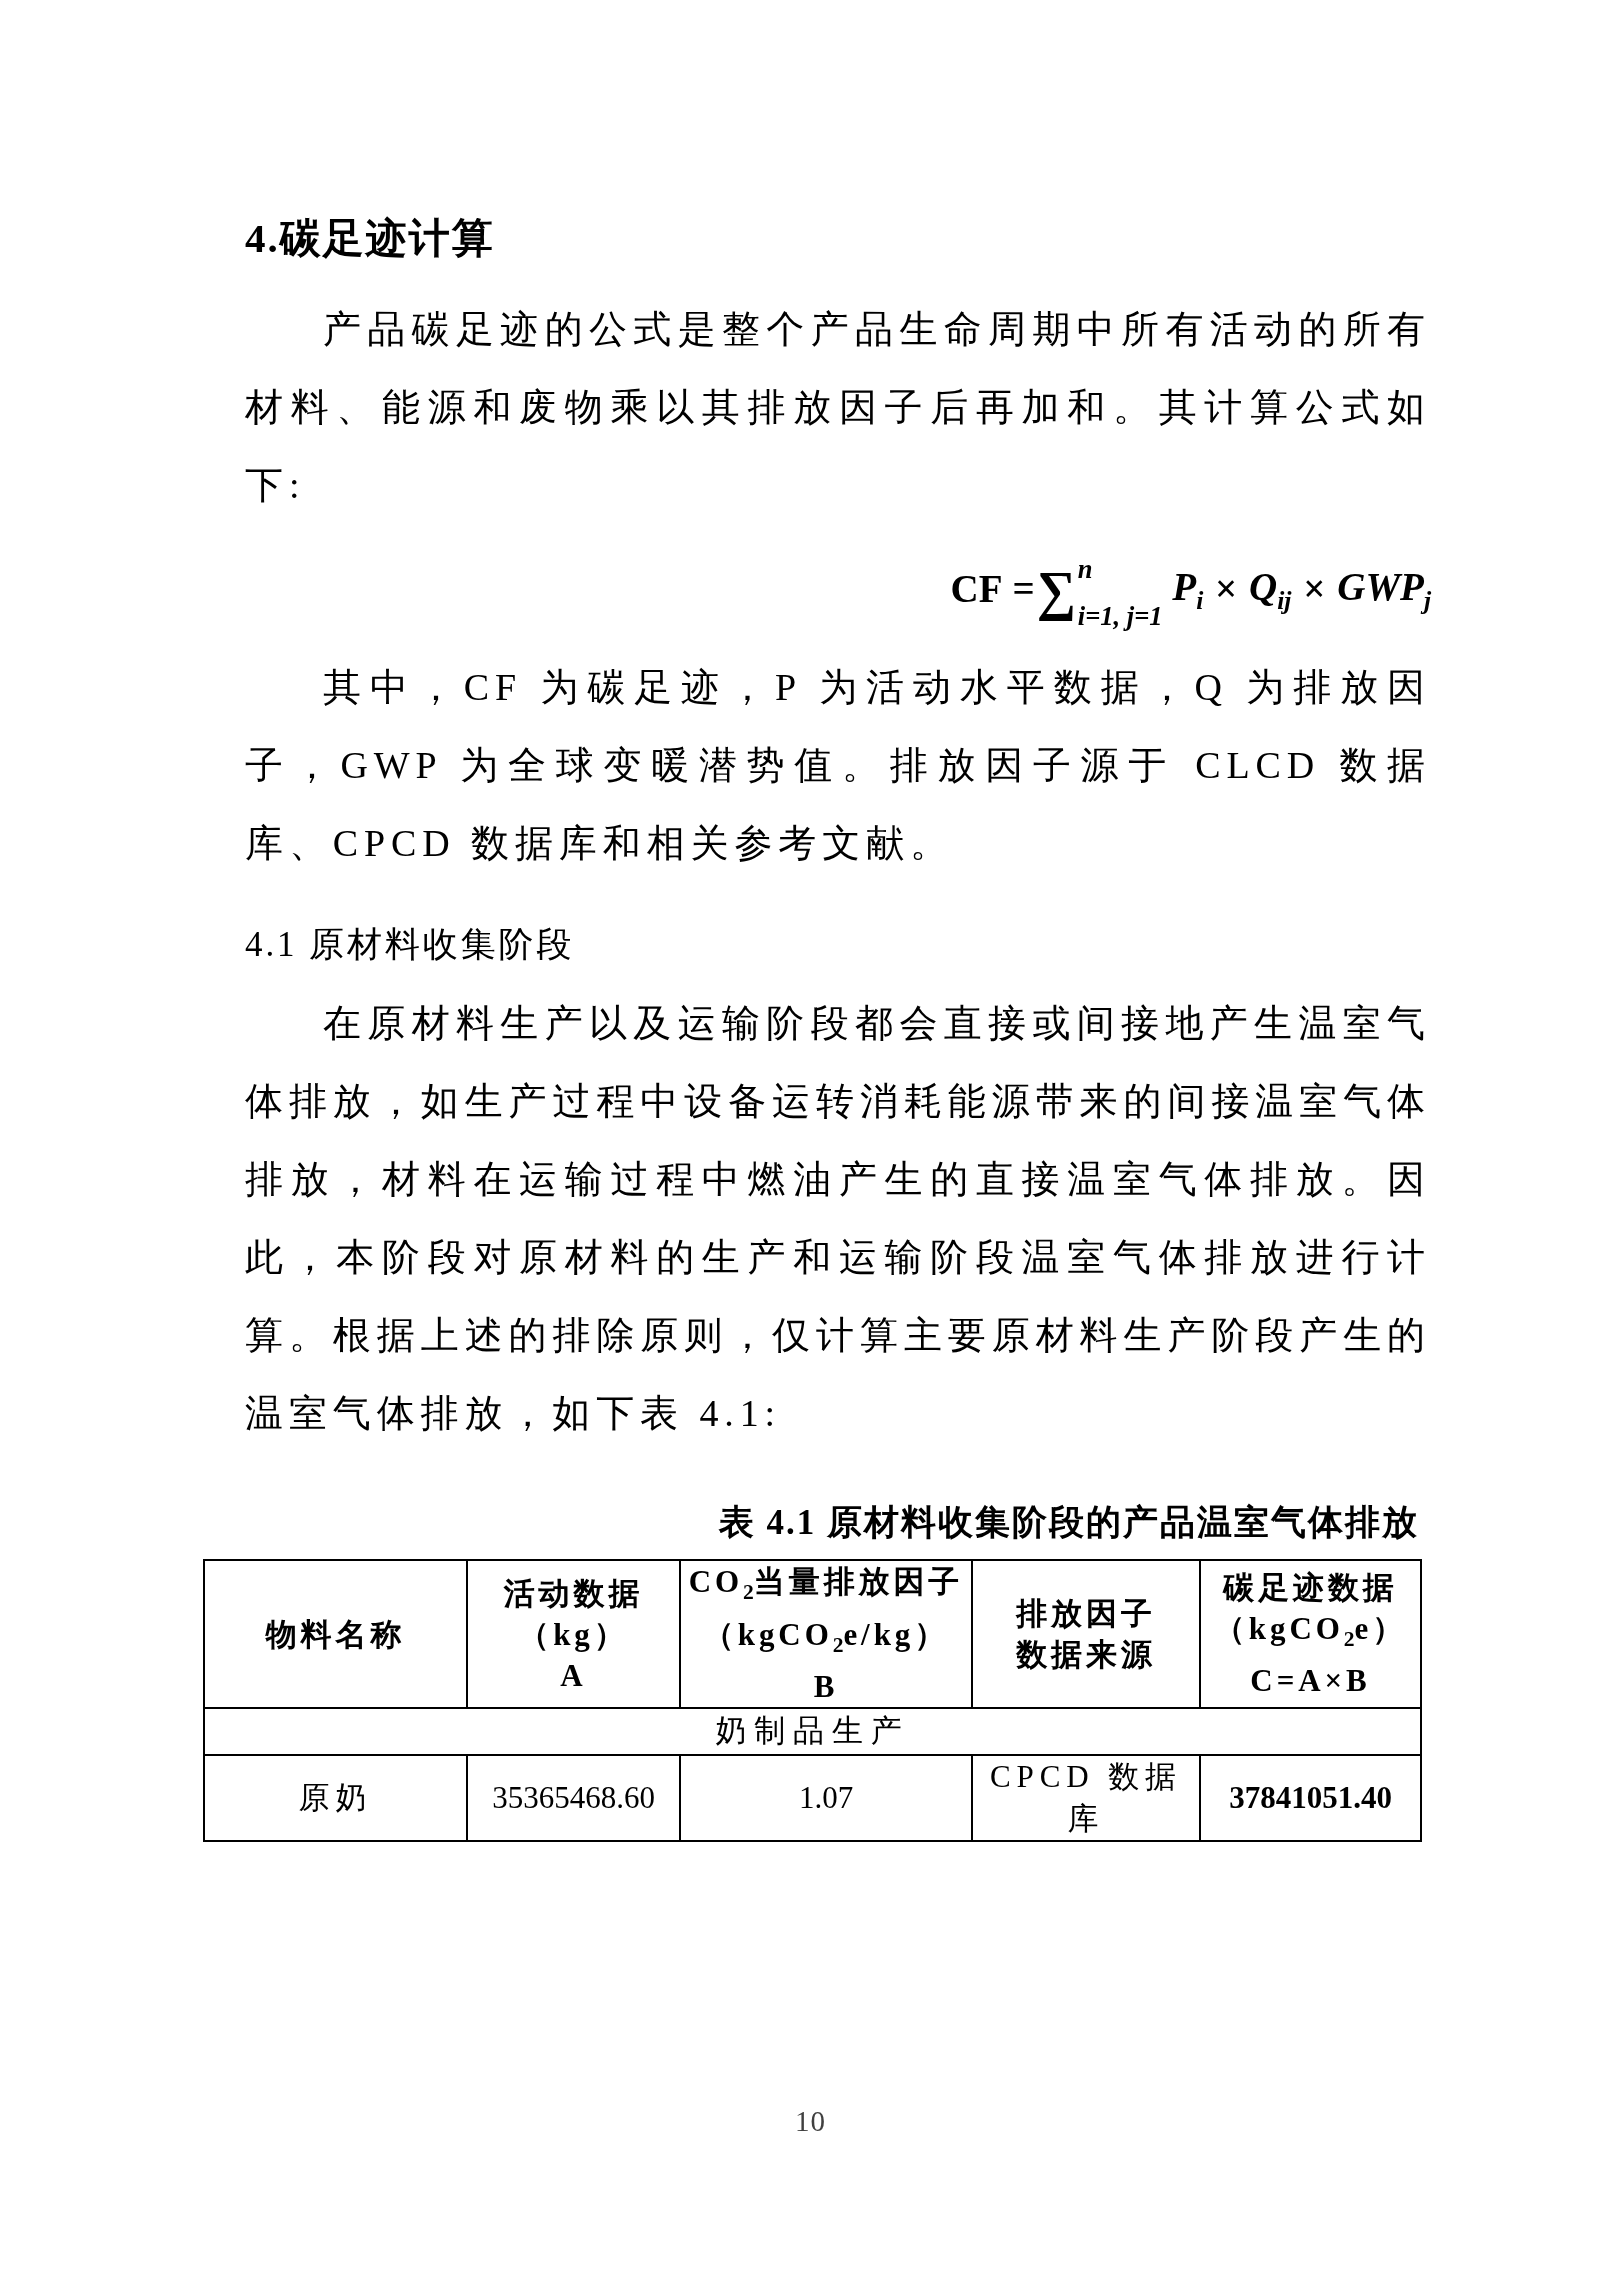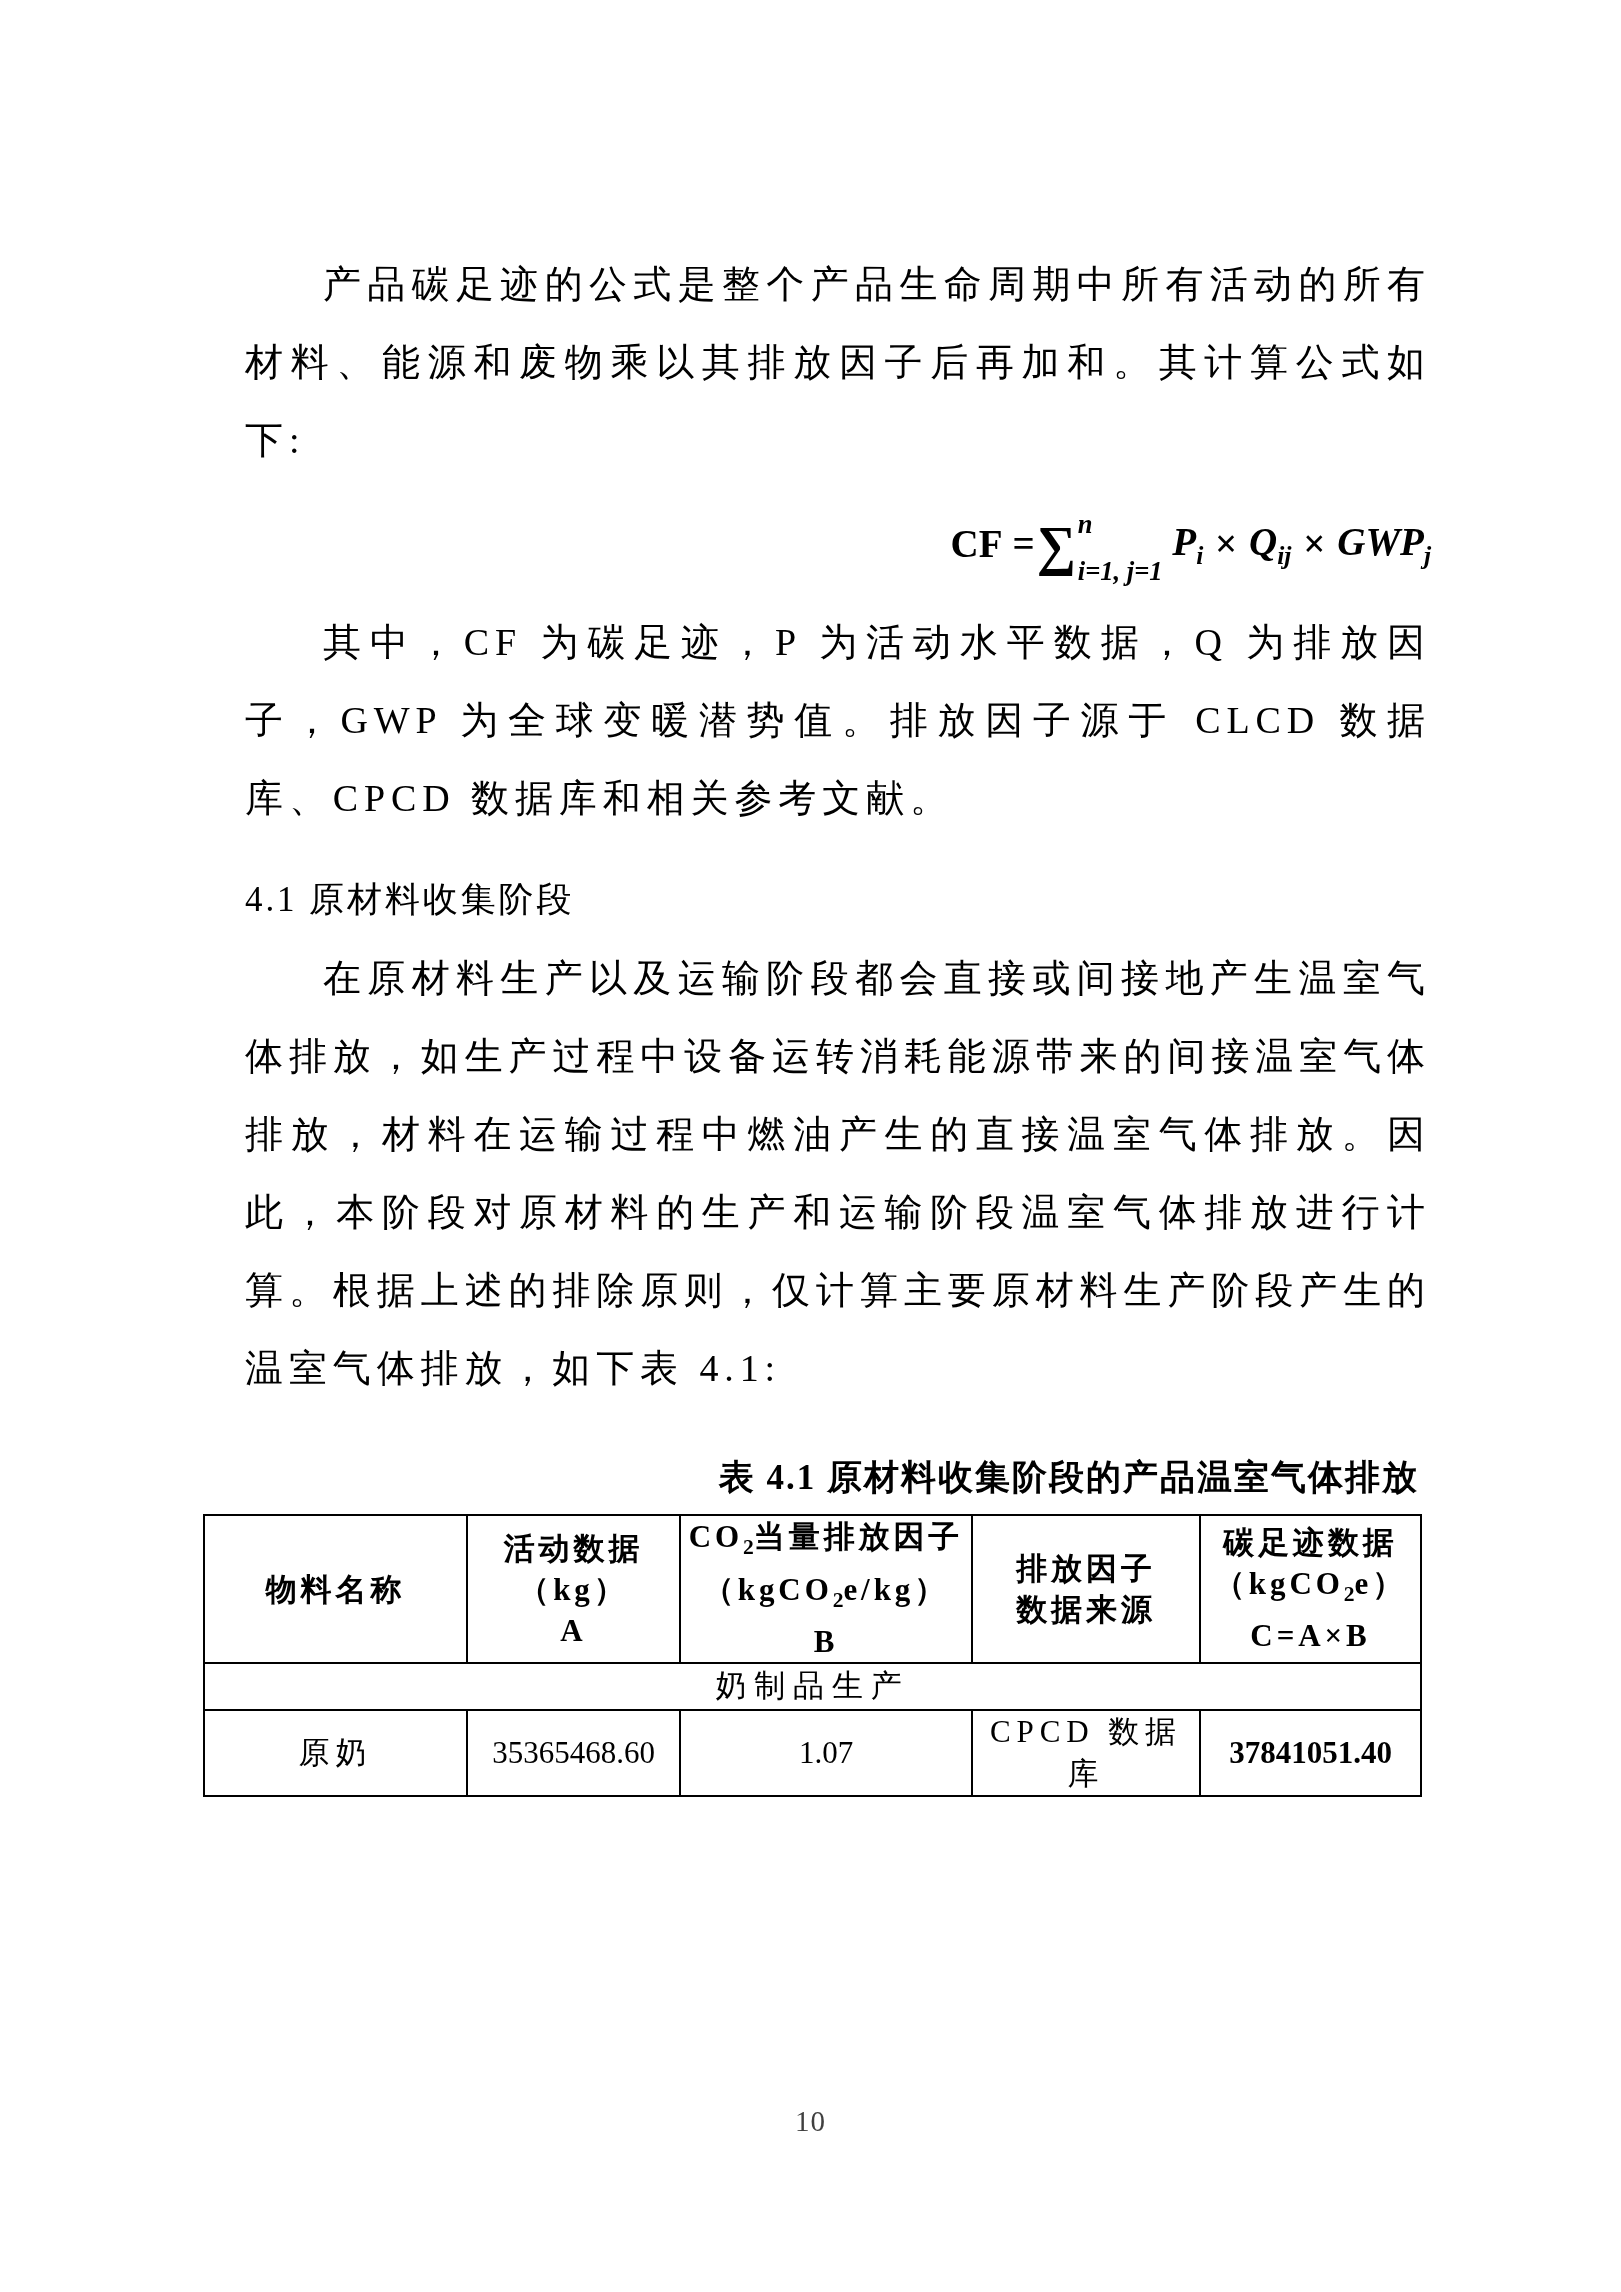--- a/index.html
+++ b/index.html
@@ -142,20 +142,21 @@
     font-size: 29px;
     color: #404040;
     letter-spacing: 1px;
   }
 </style>
 </head>
 <body>
 
 <div class="page">
 
+  <h1 class="h1">4.碳足迹计算</h1>
 
   <p class="body-para p1">产品碳足迹的公式是整个产品生命周期中所有活动的所有材料、能源和废物乘以其排放因子后再加和。其计算公式如下:</p>
 
   <div class="formula">
     <span class="f-lhs">CF</span>
       <span class="f-eq">=</span>
       <span class="sigma">∑</span>
       <span class="limits">
         <span>n</span>
         <span>i=1, j=1</span>

